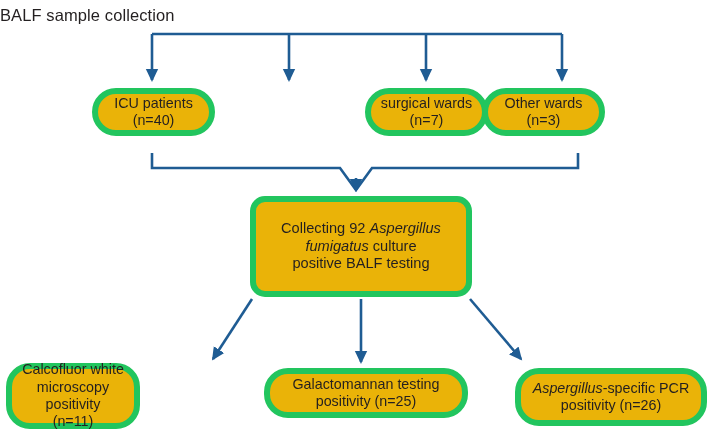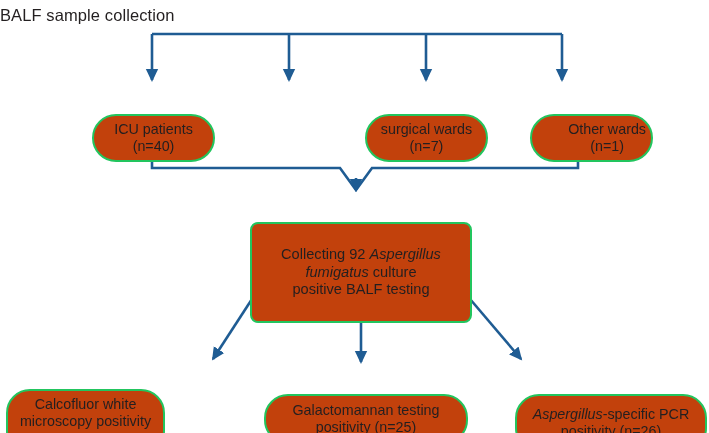--- a/index.html
+++ b/index.html
@@ -31,61 +31,60 @@
     width: 709px;
     text-align: left;
     font-size: 16.5px;
     color: #231f20;
     letter-spacing: 0.1px;
   }
 
   .node {
     position: absolute;
     box-sizing: border-box;
-    background: #c2410c;
-    border: 2px solid #22c55e;
+    background: #eab308;
+    border: 6px solid #22c55e;
     color: #231f20;
     display: flex;
     align-items: center;
     justify-content: center;
     text-align: center;
     line-height: 1.22;
-    margin-top: 26px;
   }
   .node .label {
     display: block;
     padding: 0 5px;
   }
   .pill {
     border-radius: 24px;
   }
   .rect {
-    border-radius: 8px;
+    border-radius: 15px;
   }
 
   
   .t1 { top: 88px; height: 48px; font-size: 14.3px; }
   #node-icu        { left: 92px;  width: 123px; }
   #node-internal   { left: 228px; width: 123px; }
   #node-surgical   { left: 365px; width: 123px; }
-  #node-other      { left: 530px; width: 123px; justify-content: flex-end; }
+  #node-other      { left: 482px; width: 123px; }
 
   
   #node-collecting {
     left: 250px;
     top: 196px;
     width: 222px;
     height: 101px;
     font-size: 14.6px;
   }
 
   
   .t3 { font-size: 14.3px; }
   #node-calcofluor {
-    left: 6px;  top: 363px; width: 159px; height: 66px;
+    left: 6px;  top: 363px; width: 134px; height: 66px;
   }
   #node-galacto {
     left: 264px; top: 368px; width: 204px; height: 50px;
   }
   #node-pcr {
     left: 515px; top: 368px; width: 192px; height: 58px;
   }
 
   .it { font-style: italic; }
 </style>
@@ -133,21 +132,21 @@
   <div class="node pill t1" id="node-icu">
     <span class="label"><span>ICU patients</span><br><span>(n=40)</span></span>
   </div>
 
 
   <div class="node pill t1" id="node-surgical">
     <span class="label"><span>surgical wards</span><br><span>(n=7)</span></span>
   </div>
 
   <div class="node pill t1" id="node-other">
-    <span class="label"><span>Other wards</span><br><span>(n=1)</span></span>
+    <span class="label"><span>Other wards</span><br><span>(n=3)</span></span>
   </div>
 
   <div class="node rect" id="node-collecting">
     <span class="label"><span>Collecting 92 </span><span class="it">Aspergillus</span><br><span class="it">fumigatus</span><span> culture</span><br><span>positive BALF testing</span></span>
   </div>
 
   <div class="node pill t3" id="node-calcofluor">
     <span class="label"><span>Calcofluor white</span><br><span>microscopy positivity</span><br><span>(n=11)</span></span>
   </div>
 

